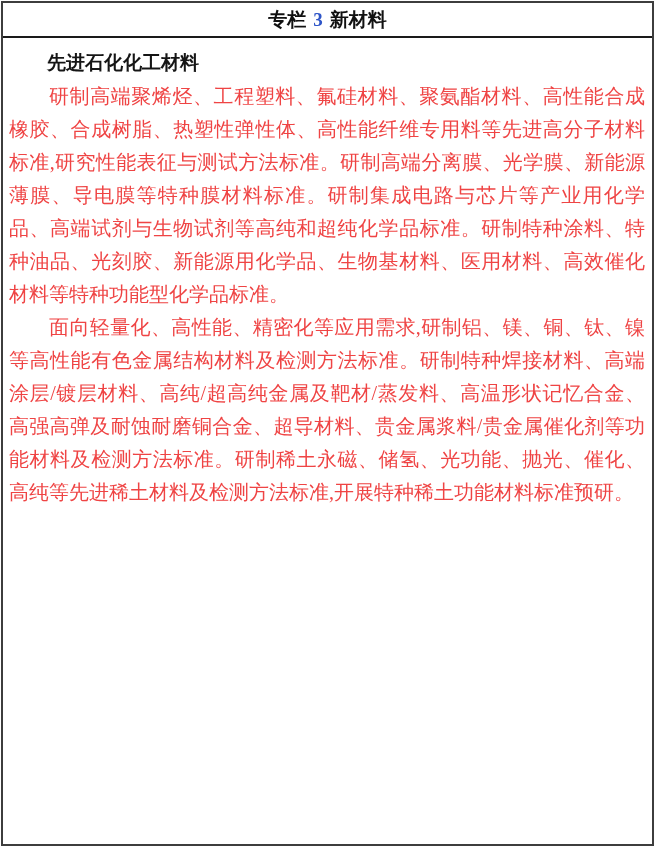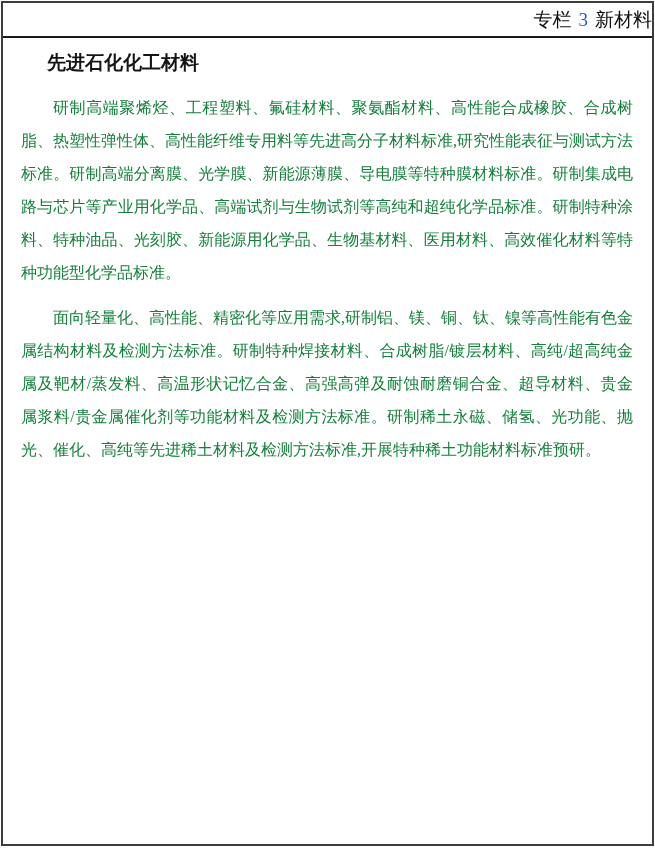--- a/index.html
+++ b/index.html
@@ -24,66 +24,66 @@
     bottom: 2px;
     border: 2px solid #3d3d3d;
     overflow: hidden;
     background: #ffffff;
   }
   .box-title {
     height: 33px;
     border-bottom: 2px solid #1a1a1a;
     display: flex;
     align-items: center;
-    justify-content: flex-end;
+    justify-content: center;
     gap: 7px;
     font-size: 19px;
-    font-weight: normal;
+    font-weight: bold;
     color: #111111;
   }
   .box-title .title-number {
     color: #2e55c8;
   }
   .box-content {
     padding: 6px 7px 0 6px;
   }
   .section-heading {
     margin: 3px 0 1px 0;
     font-size: 19px;
     line-height: 32px;
     font-weight: bold;
     text-indent: 2em;
     color: #151515;
   }
   .section-body {
-    margin: 12px;
-    font-size: 16px;
+    margin: 0;
+    font-size: 20px;
     line-height: 33px;
     text-align: justify;
     text-indent: 2em;
     word-break: break-all;
-    color: #15803d;
+    color: #ef4444;
   }
 </style>
 </head>
 <body>
 
 <div class="page">
   <div class="column-box">
 
     <div class="box-title">
       <span class="title-prefix">专栏</span>
       <span class="title-number" style="color: rgb(46, 85, 200);">3</span>
       <span class="title-suffix">新材料</span>
     </div>
 
     <div class="box-content">
 
       <h3 class="section-heading">先进石化化工材料</h3>
       <p class="section-body">研制高端聚烯烃、工程塑料、氟硅材料、聚氨酯材料、高性能合成橡胶、合成树脂、热塑性弹性体、高性能纤维专用料等先进高分子材料标准,研究性能表征与测试方法标准。研制高端分离膜、光学膜、新能源薄膜、导电膜等特种膜材料标准。研制集成电路与芯片等产业用化学品、高端试剂与生物试剂等高纯和超纯化学品标准。研制特种涂料、特种油品、光刻胶、新能源用化学品、生物基材料、医用材料、高效催化材料等特种功能型化学品标准。</p>
 
 
-      <p class="section-body">面向轻量化、高性能、精密化等应用需求,研制铝、镁、铜、钛、镍等高性能有色金属结构材料及检测方法标准。研制特种焊接材料、合成树脂/镀层材料、高纯/超高纯金属及靶材/蒸发料、高温形状记忆合金、高强高弹及耐蚀耐磨铜合金、超导材料、贵金属浆料/贵金属催化剂等功能材料及检测方法标准。研制稀土永磁、储氢、光功能、抛光、催化、高纯等先进稀土材料及检测方法标准,开展特种稀土功能材料标准预研。</p>
+      <p class="section-body">面向轻量化、高性能、精密化等应用需求,研制铝、镁、铜、钛、镍等高性能有色金属结构材料及检测方法标准。研制特种焊接材料、高端涂层/镀层材料、高纯/超高纯金属及靶材/蒸发料、高温形状记忆合金、高强高弹及耐蚀耐磨铜合金、超导材料、贵金属浆料/贵金属催化剂等功能材料及检测方法标准。研制稀土永磁、储氢、光功能、抛光、催化、高纯等先进稀土材料及检测方法标准,开展特种稀土功能材料标准预研。</p>
 
 
     </div>
   </div>
 </div>
 
 </body></html>

